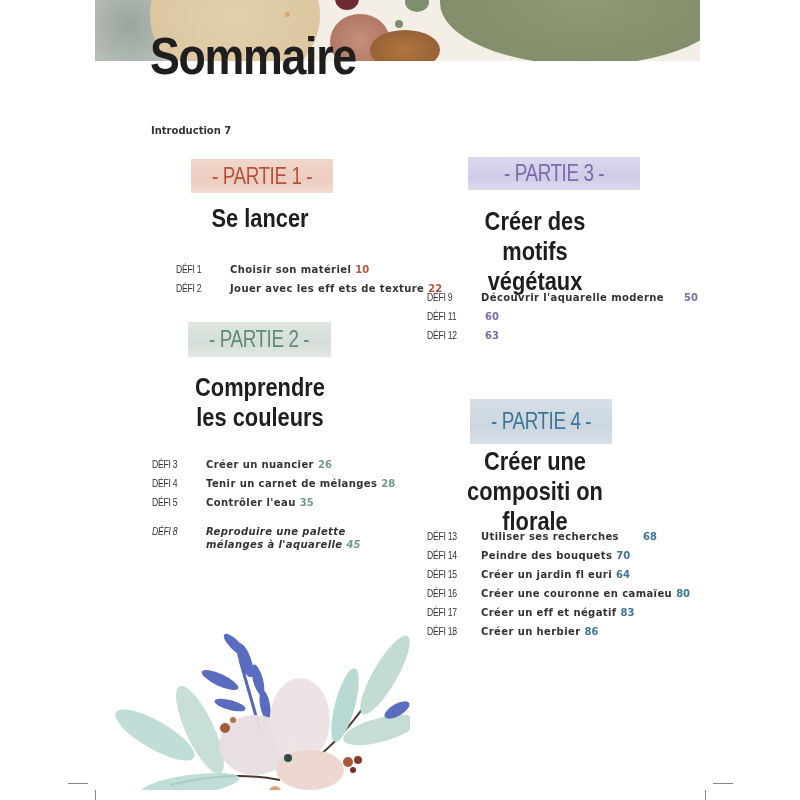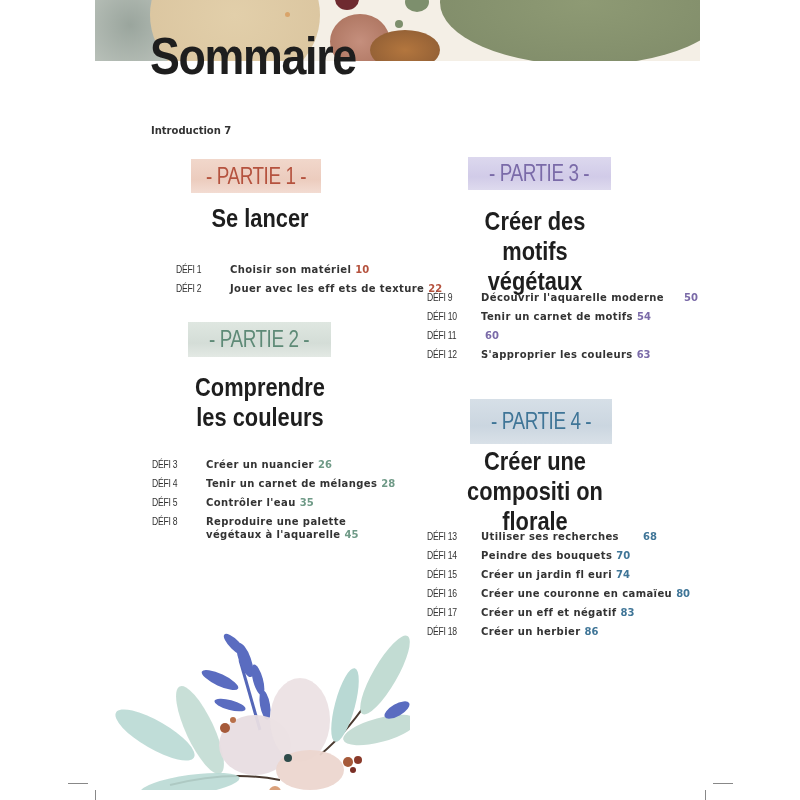--- a/index.html
+++ b/index.html
@@ -8,33 +8,33 @@
   
   .top-band { position: absolute; left: 95px; top: 0; width: 605px; height: 61px; overflow: hidden; background: #f4efe6; }
   .blob { position: absolute; border-radius: 50%; }
 
   .title { position: absolute; left: 150px; top: 30px; font-family: "Liberation Sans", sans-serif; font-weight: bold; font-size: 52px; letter-spacing: -1.5px; color: #1e1e1e; transform: scaleX(0.86); transform-origin: left top; line-height: 1; }
 
   .intro { position: absolute; left: 151px; top: 125px; font-size: 10px; font-weight: bold; color: #333; }
 
   .tape { position: absolute; display: flex; align-items: center; justify-content: center; font-family: "Liberation Sans", sans-serif; font-size: 23px; letter-spacing: -0.5px; }
   .tape span { transform: scaleX(0.82); display: inline-block; }
-  .tape.p1 { left: 191px; top: 159px; width: 130px; height: 34px; background: linear-gradient(180deg,#f1d7cb,#ecccbe 60%,#f3dcd2); color: #b5523e; }
+  .tape.p1 { left: 191px; top: 159px; width: 142px; height: 34px; background: linear-gradient(180deg,#f1d7cb,#ecccbe 60%,#f3dcd2); color: #b5523e; }
   .tape.p2 { left: 188px; top: 322px; width: 143px; height: 35px; background: linear-gradient(180deg,#dfe7e1,#d4ddd7 60%,#e3e9e4); color: #5e8a77; }
-  .tape.p3 { left: 468px; top: 157px; width: 143px; height: 33px; background: linear-gradient(180deg,#dcd8ee,#d1cbe8 60%,#dedaee); color: #7a6aa8; }
+  .tape.p3 { left: 468px; top: 157px; width: 172px; height: 33px; background: linear-gradient(180deg,#dcd8ee,#d1cbe8 60%,#dedaee); color: #7a6aa8; }
   .tape.p4 { left: 470px; top: 399px; width: 142px; height: 45px; background: linear-gradient(180deg,#d6dfe7,#cbd6e0 60%,#d9e1e8); color: #3f7597; }
 
   .heading { position: absolute; font-family: "Liberation Sans", sans-serif; font-weight: bold; font-size: 26px; color: #1e1e1e; text-align: center; line-height: 30px; transform: scaleX(0.84); transform-origin: center top; }
 
   .list { position: absolute; }
   .row { display: flex; font-size: 10px; line-height: 19px; }
   .row .num { width: 54px; font-family: "Liberation Sans", sans-serif; color: #333; font-size: 10.5px; transform: scaleX(0.82); transform-origin: left; letter-spacing: -0.3px; }
   .row .lbl { font-weight: bold; color: #333; letter-spacing: 0.4px; }
   .row .pg { font-weight: bold; margin-left: 4px; }
-  .row.multi { line-height: 13px; margin-top: 3px; }
+  .row.multi { line-height: 13px; margin-top: 13px; font-style: italic; }
 
   .flower { position: absolute; left: 110px; top: 620px; width: 300px; height: 170px; }
   .crop { position: absolute; background: #888; }
 </style>
 </head>
 <body>
 
 <div class="top-band">
   <div class="blob" style="left:-20px;top:-30px;width:110px;height:110px;background:radial-gradient(#9aa59d,#c9cfc8);"></div>
   <div class="blob" style="left:55px;top:-60px;width:170px;height:150px;background:radial-gradient(#e2cfaa,#d9c39d);"></div>
@@ -89,50 +89,44 @@
   </div>
   <div class="row">
     <span class="num">DÉFI 5</span>
     <span class="lbl">Contrôler l'eau</span>
     <span class="pg" style="color:#6f9a87;">35</span>
   </div>
   <div class="row multi">
     <span class="num">DÉFI 8</span>
     <span style="display:block;">
       <span class="lbl" style="display:block;">Reproduire une palette</span>
-      <span class="lbl">végétaux à l'aquarelle</span><span class="pg" style="color:#6f9a87;">45</span>
+      <span class="lbl">mélanges à l'aquarelle</span><span class="pg" style="color:#6f9a87;">45</span>
     </span>
   </div>
 </div>
 
 <div class="tape p3">
     <span>- PARTIE 3 -</span>
   </div>
 <div class="heading" style="left:435px;top:206px;width:200px;">
   <div>Créer des motifs</div>
   <div>végétaux</div>
 </div>
 <div class="list" style="left:427px;top:288px;">
   <div class="row">
     <span class="num">DÉFI 9</span>
     <span class="lbl">Découvrir l'aquarelle moderne</span>
     <span class="pg" style="color:#7a6aa8;margin-left:20px;">50</span>
   </div>
   <div class="row">
-    <span class="num">DÉFI 10</span>
-    <span class="lbl">Tenir un carnet de motifs</span>
-    <span class="pg" style="color:#7a6aa8;">54</span>
-  </div>
-  <div class="row">
     <span class="num">DÉFI 11</span>
     <span class="pg" style="color:#7a6aa8;">60</span>
   </div>
   <div class="row">
     <span class="num">DÉFI 12</span>
-    <span class="lbl">S'approprier les couleurs</span>
     <span class="pg" style="color:#7a6aa8;">63</span>
   </div>
 </div>
 
 <div class="tape p4">
     <span>- PARTIE 4 -</span>
   </div>
 <div class="heading" style="left:415px;top:446px;width:240px;">
   <div>Créer une</div>
   <div>compositi on florale</div>
@@ -144,21 +138,21 @@
     <span class="pg" style="color:#3f7597;margin-left:24px;">68</span>
   </div>
   <div class="row">
     <span class="num">DÉFI 14</span>
     <span class="lbl">Peindre des bouquets</span>
     <span class="pg" style="color:#3f7597;text-align:right;">70</span>
   </div>
   <div class="row">
     <span class="num">DÉFI 15</span>
     <span class="lbl">Créer un jardin fl euri</span>
-    <span class="pg" style="color:#3f7597;">74</span>
+    <span class="pg" style="color:#3f7597;">64</span>
   </div>
   <div class="row">
     <span class="num">DÉFI 16</span>
     <span class="lbl">Créer une couronne en camaïeu</span>
     <span class="pg" style="color:#3f7597;">80</span>
   </div>
   <div class="row">
     <span class="num">DÉFI 17</span>
     <span class="lbl">Créer un eff et négatif</span>
     <span class="pg" style="color:#3f7597;">83</span>

